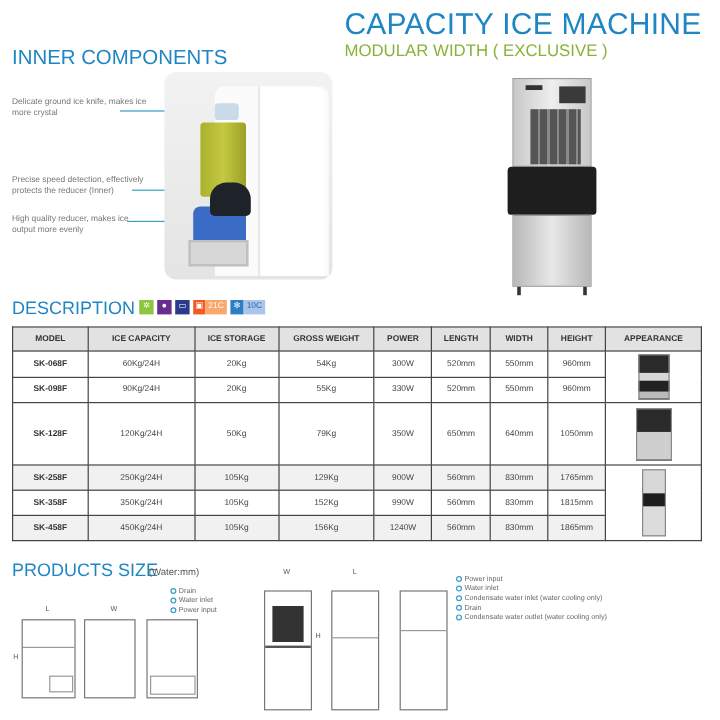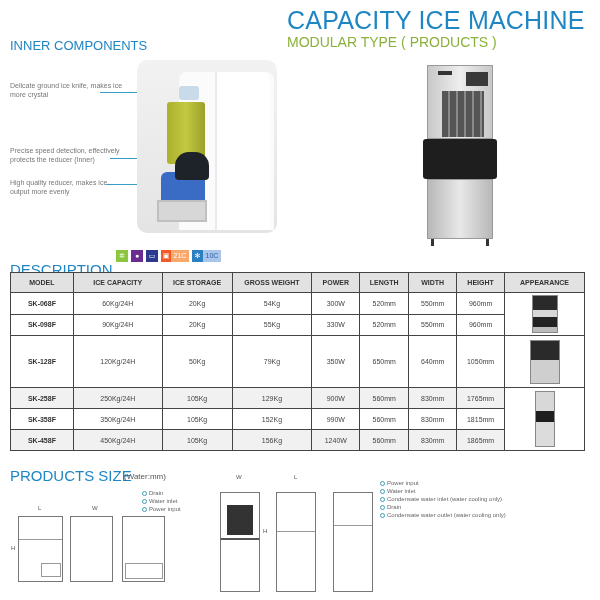--- a/index.html
+++ b/index.html
@@ -2,21 +2,21 @@
 <html><head>
 <meta charset="utf-8">
 <style>
   * { box-sizing: border-box; margin: 0; padding: 0; }
   html, body { width: 600px; height: 600px; background: #ffffff; overflow: hidden; }
   body { font-family: "Liberation Sans", sans-serif; color: #333; position: relative; }
 
   .title-main { position: absolute; left: 287px; top: 6px; font-size: 25px; color: #1f86c4; letter-spacing: 0.2px; white-space: nowrap; }
   .title-sub { position: absolute; left: 287px; top: 34px; font-size: 14px; color: #8ab13a; white-space: nowrap; }
 
-  .inner-title { position: absolute; left: 10px; top: 38px; font-size: 13px; color: #1f86c4; }
+  .inner-title { position: absolute; left: 10px; top: 38px; font-size: 17px; color: #1f86c4; }
   .callout { position: absolute; font-size: 7px; color: #777; line-height: 9px; }
   .callout-line { position: absolute; height: 1px; background: #3a9ec4; }
 
   .comp-box { position: absolute; left: 137px; top: 60px; width: 140px; height: 173px; border-radius: 10px; background: linear-gradient(#f2f2f2, #e4e4e4); overflow: hidden; }
   .comp-tower { position: absolute; left: 42px; top: 12px; width: 95px; height: 158px; background: #fbfbfb; border-radius: 8px 8px 0 0; }
   .comp-tower-right { position: absolute; left: 78px; top: 12px; width: 55px; height: 158px; background: #fff; border-left: 2px solid #eaeaea; border-radius: 0 8px 0 0; }
   .comp-knife { position: absolute; left: 42px; top: 26px; width: 20px; height: 14px; background: #c9dbe8; border-radius: 3px; }
   .comp-cyl { position: absolute; left: 30px; top: 42px; width: 38px; height: 62px; background: linear-gradient(90deg, #aab12c, #c4c842, #9aa126); border-radius: 3px; }
   .comp-dome { position: absolute; left: 38px; top: 92px; width: 34px; height: 28px; background: #1e2229; border-radius: 14px 14px 4px 4px; }
   .comp-motor { position: absolute; left: 24px; top: 112px; width: 44px; height: 34px; background: #3a6cc5; border-radius: 6px; }
@@ -24,21 +24,21 @@
 
   .machine { position: absolute; left: 425px; top: 65px; width: 70px; height: 180px; }
   .m-top { position: absolute; left: 2px; top: 0; width: 66px; height: 74px; background: linear-gradient(90deg, #c8c8c8, #eeeeee, #c8c8c8); border: 1px solid #999; }
   .m-screen { position: absolute; left: 38px; top: 6px; width: 22px; height: 14px; background: #3a3a3a; }
   .m-label { position: absolute; left: 10px; top: 5px; width: 14px; height: 4px; background: #333; }
   .m-grid { position: absolute; left: 14px; top: 25px; width: 42px; height: 46px; background: repeating-linear-gradient(90deg, #555 0 6px, #8a8a8a 6px 8px); }
   .m-bin { position: absolute; left: -2px; top: 74px; width: 74px; height: 40px; background: #1e1e1e; border-radius: 3px; }
   .m-bottom { position: absolute; left: 2px; top: 114px; width: 66px; height: 60px; background: linear-gradient(90deg, #b8b8b8, #e8e8e8, #b8b8b8); border: 1px solid #999; }
   .m-leg { position: absolute; top: 174px; width: 3px; height: 7px; background: #333; }
 
-  .desc-title { position: absolute; left: 10px; top: 249px; font-size: 15px; color: #1f86c4; margin-top: 12px; }
+  .desc-title { position: absolute; left: 10px; top: 249px; font-size: 15px; color: #1f86c4; }
   .icons { position: absolute; left: 116px; top: 250px; display: flex; gap: 3px; }
   .ic { height: 12px; font-size: 7px; line-height: 12px; color: #fff; text-align: center; }
 
   table.spec { position: absolute; left: 10px; top: 272px; width: 575px; border-collapse: collapse; font-size: 7px; }
   table.spec th, table.spec td { border: 1px solid #444; text-align: center; vertical-align: middle; }
   table.spec th { background: #e2e2e2; height: 20px; font-weight: bold; color: #333; font-size: 7px; }
   table.spec td { height: 21px; color: #444; }
   table.spec td.model { font-weight: bold; color: #333; }
   tr.tall td { height: 52px; }
   tr.shade td { background: #f1f1f1; }
@@ -49,21 +49,21 @@
   .size-unit { position: absolute; left: 124px; top: 472px; font-size: 8px; color: #555; }
   .draw { position: absolute; border: 1px solid #777; background: #fff; }
   .dim { position: absolute; font-size: 6px; color: #555; }
   .legend { position: absolute; font-size: 6px; color: #666; white-space: nowrap; }
   .leg-dot { display: inline-block; width: 5px; height: 5px; border: 1px solid #3a9ec4; border-radius: 50%; margin-right: 2px; vertical-align: middle; }
 </style>
 </head>
 <body>
 
 <div class="title-main">CAPACITY ICE MACHINE</div>
-<div class="title-sub">MODULAR TYPE ( PRODUCTS )</div>
+<div class="title-sub">MODULAR WIDTH ( EXCLUSIVE )</div>
 
 <div class="inner-title">INNER COMPONENTS</div>
 
 <div class="callout" style="left:10px;top:81px;width:120px;">Delicate ground ice knife, makes ice more crystal</div>
 <div class="callout-line" style="left:100px;top:92px;width:80px;"></div>
 <div class="callout" style="left:10px;top:146px;width:125px;">Precise speed detection, effectively protects the reducer  (Inner)</div>
 <div class="callout-line" style="left:110px;top:158px;width:70px;"></div>
 <div class="callout" style="left:10px;top:178px;width:110px;">High quality reducer, makes ice output more evenly</div>
 <div class="callout-line" style="left:106px;top:184px;width:64px;"></div>
 

